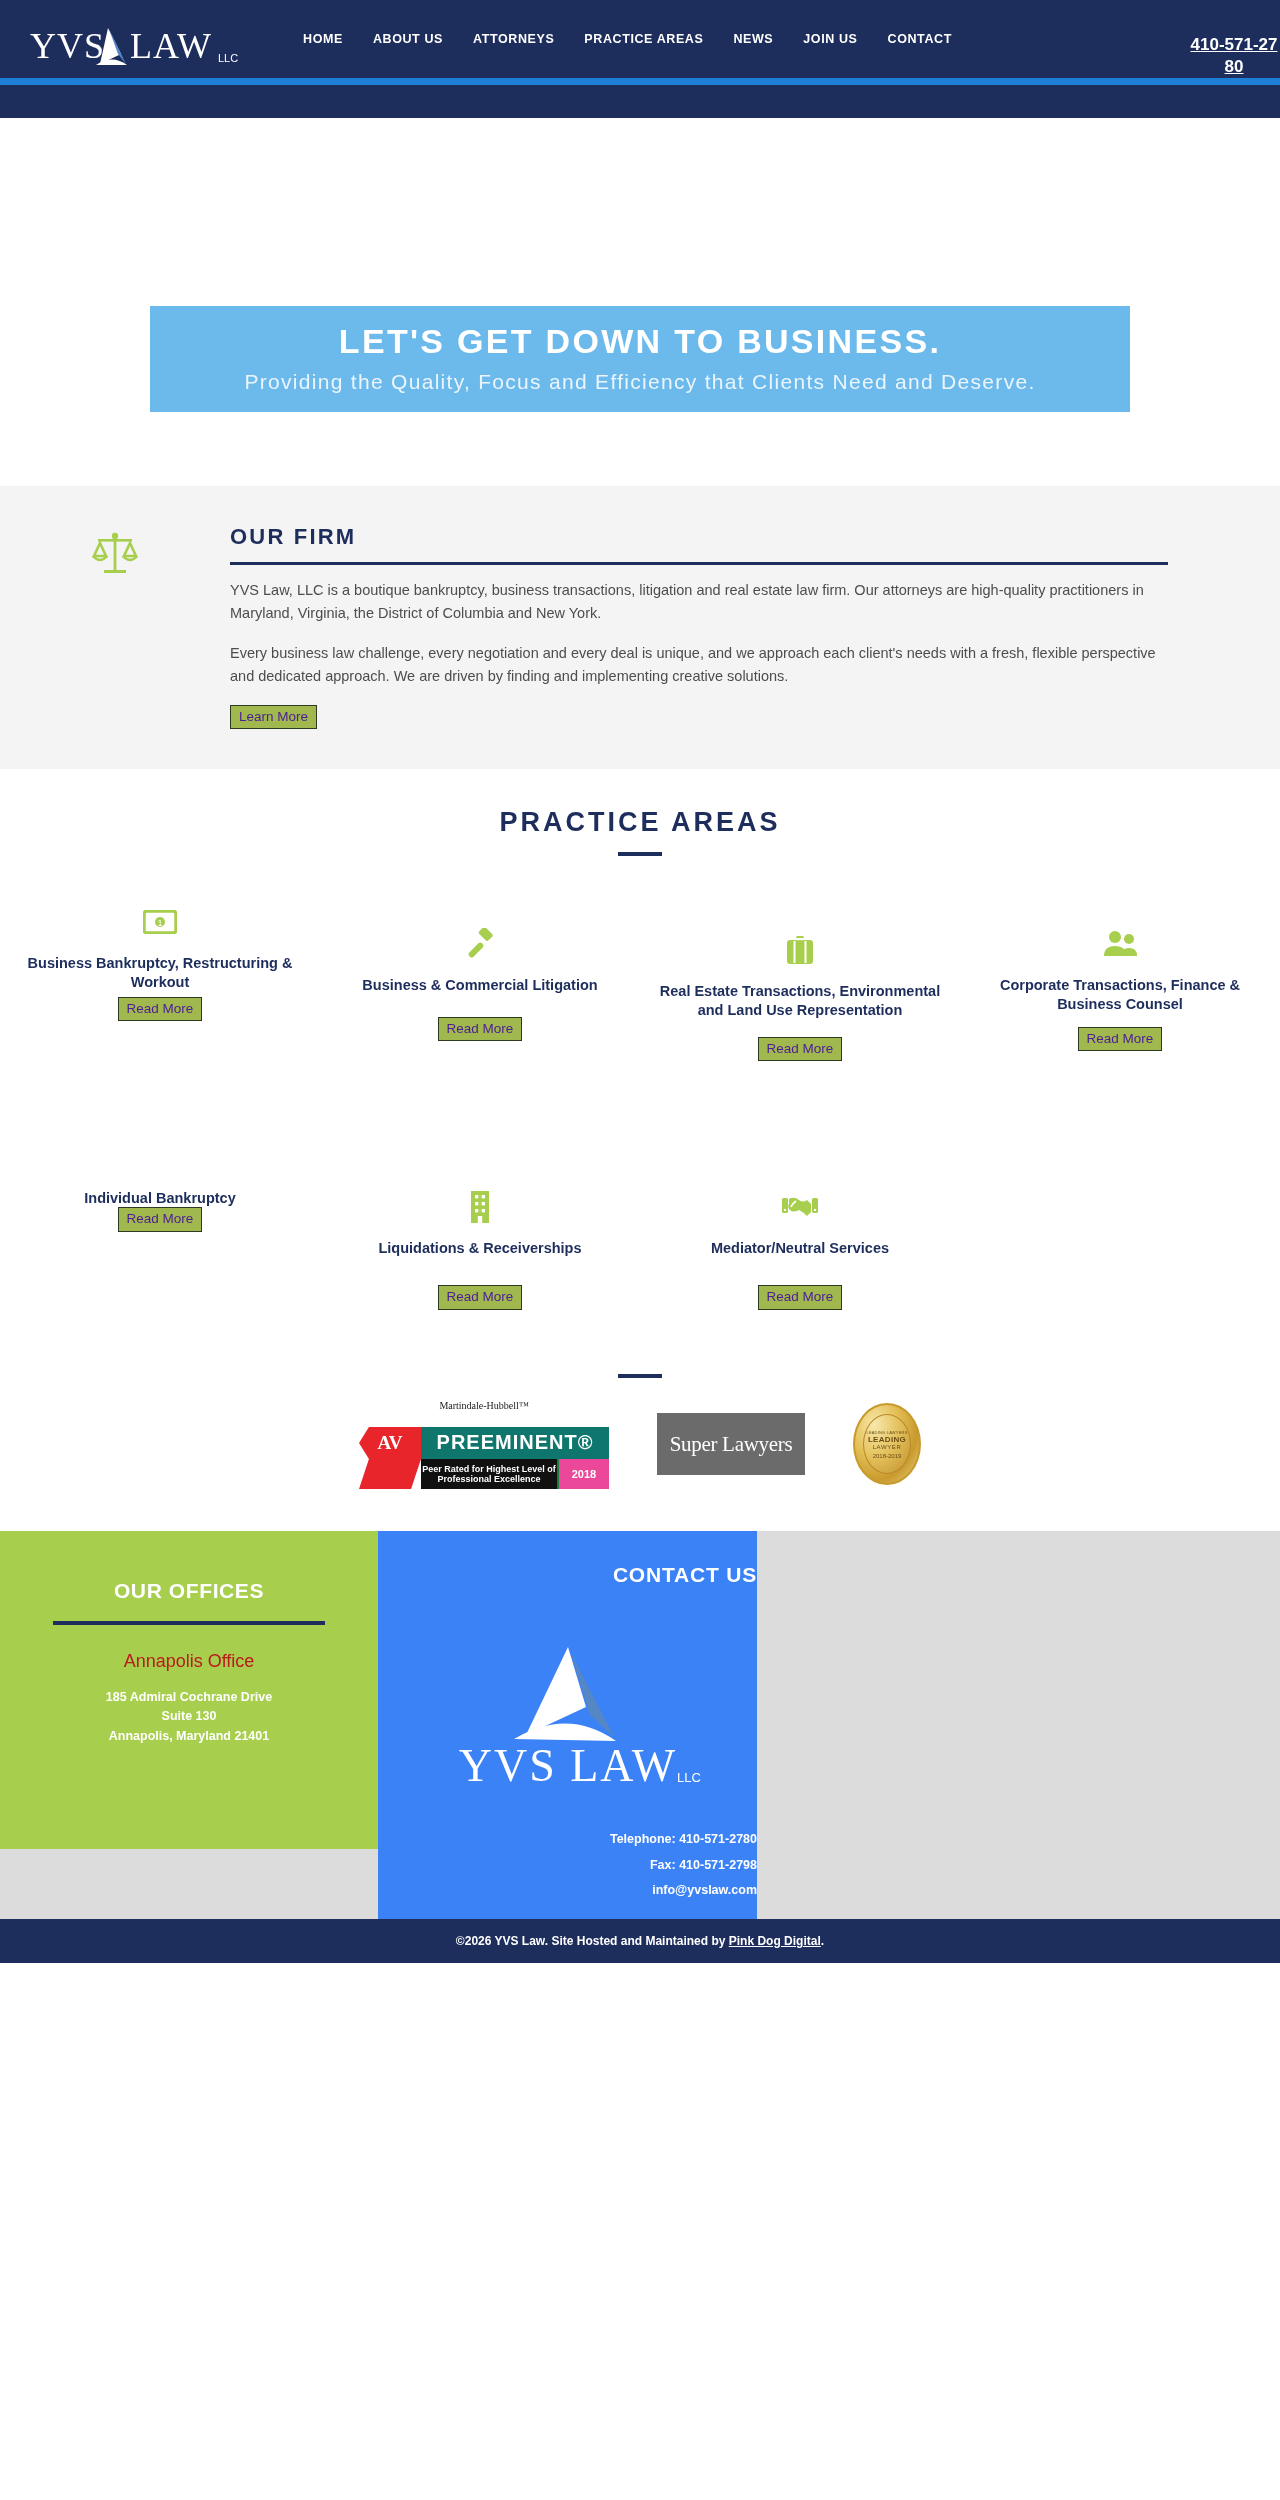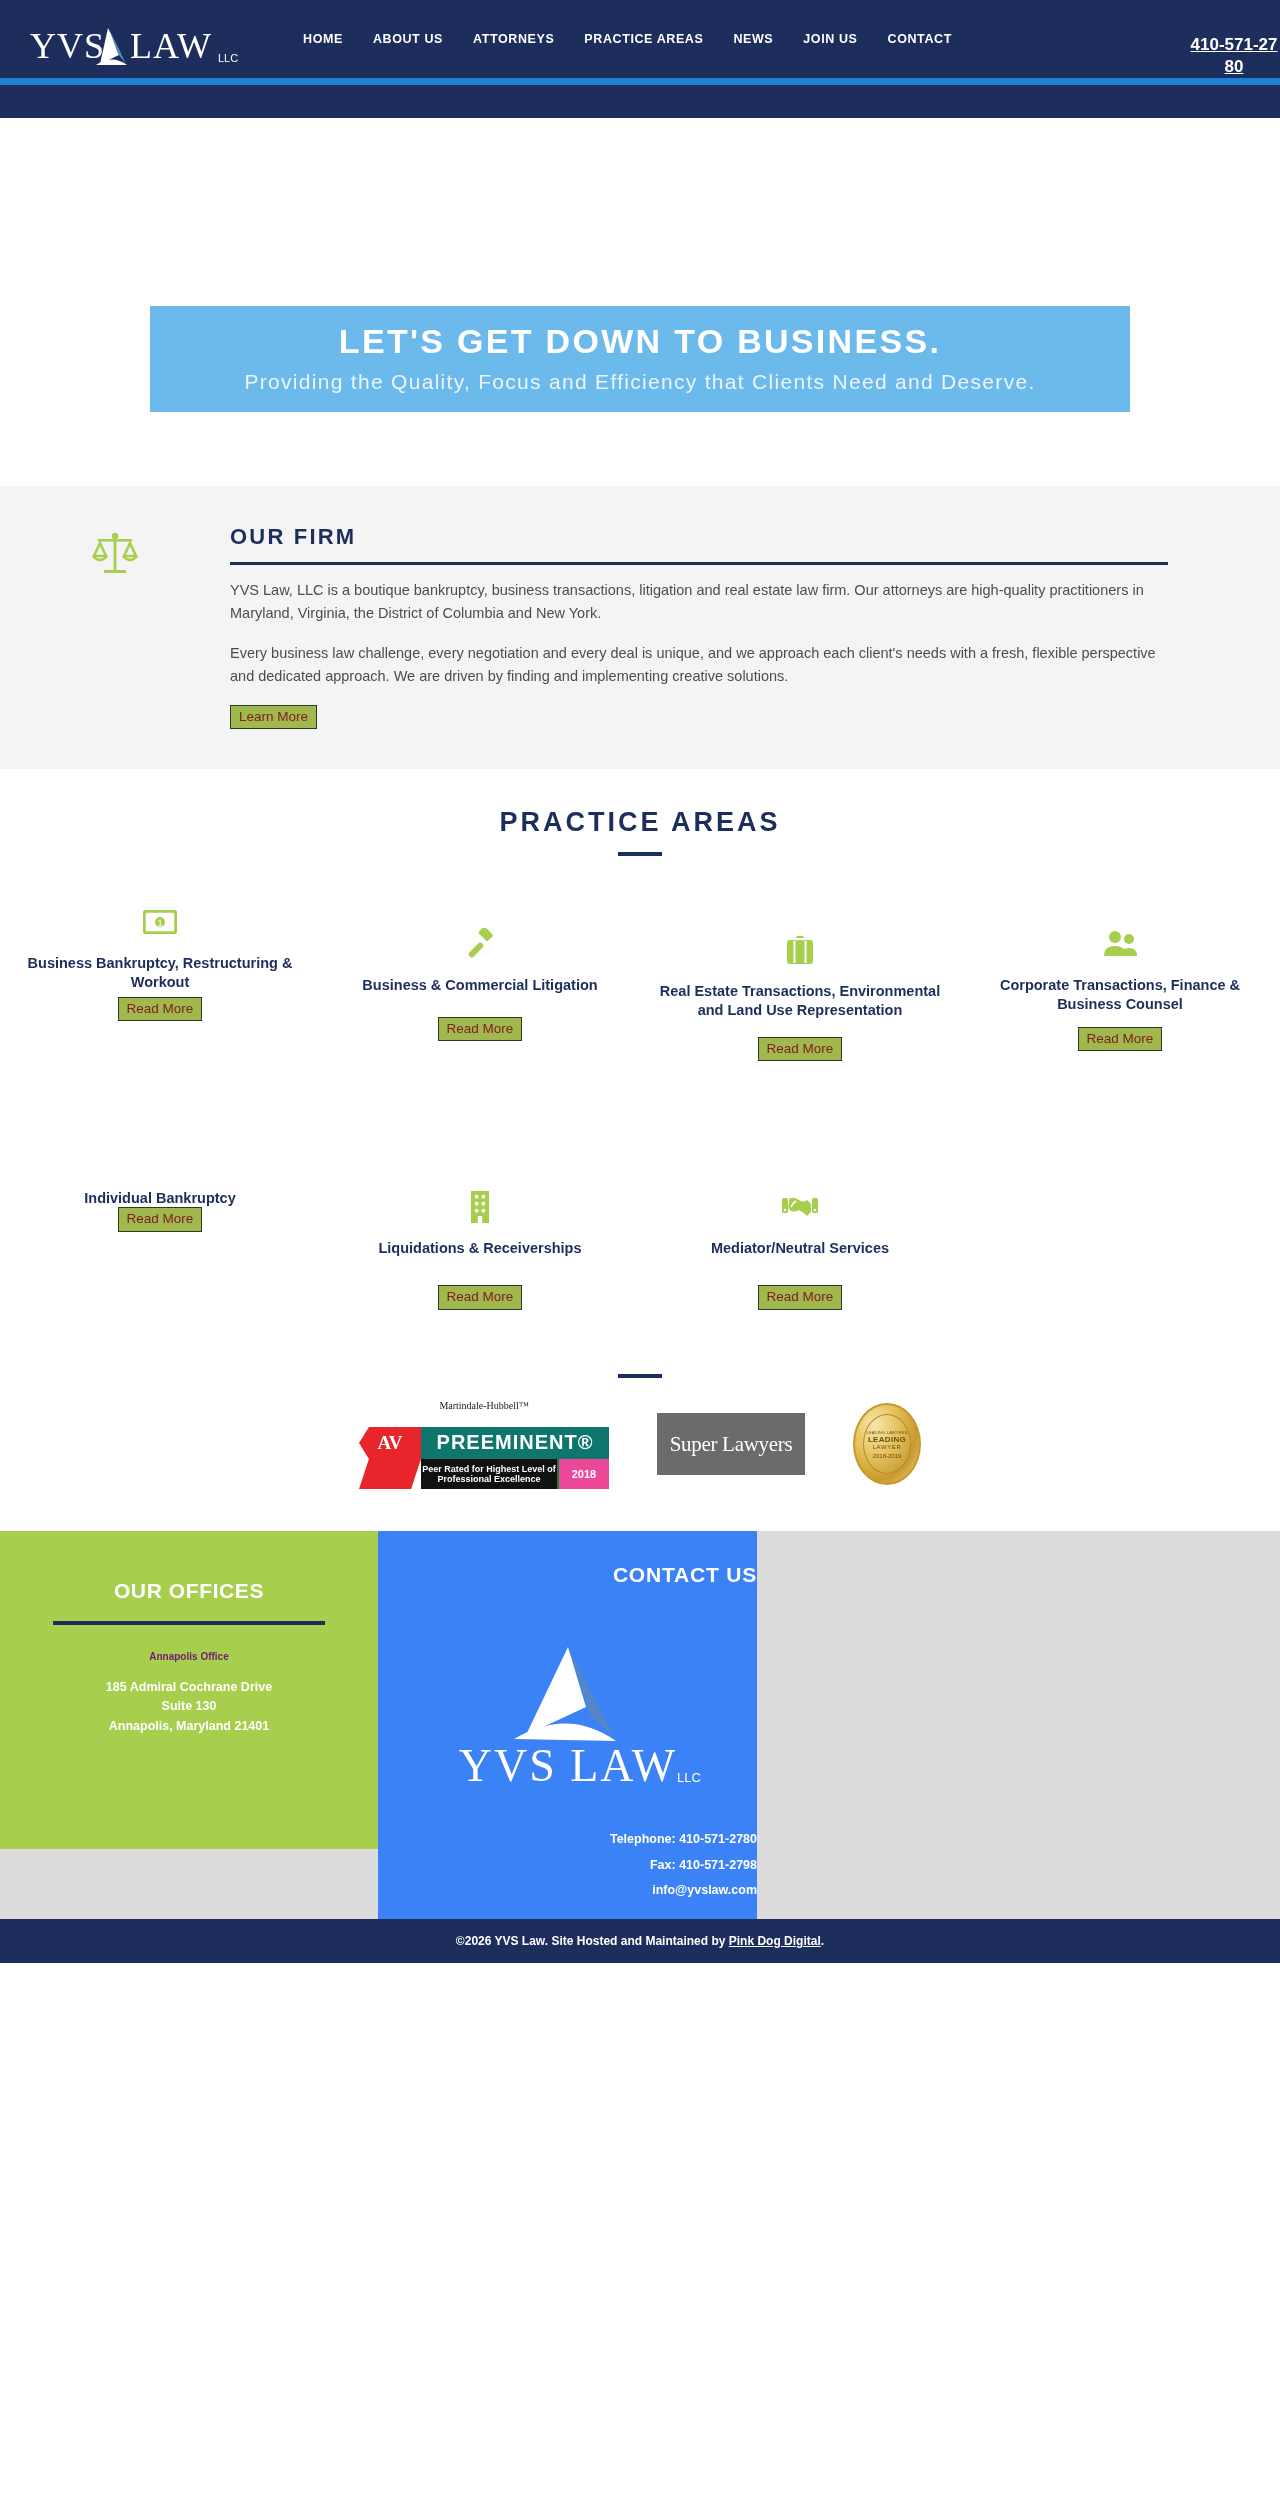--- a/index.html
+++ b/index.html
@@ -125,21 +125,21 @@
     color: #4d4d4d;
     font-size: 14.5px;
     line-height: 1.62;
     margin-bottom: 16px;
     font-weight: 300;
   }
   .btn-green {
     display: inline-block;
     background: #a0b84d;
     border: 1px solid #2b3a20;
-    color: #7f1d1d;
+    color: #4c1d95;
     font-size: 13.5px;
     padding: 2px 8px 3px 8px;
     text-decoration: none;
     cursor: pointer;
     line-height: 1.3;
   }
 
   
   .pa-section {
     background: #ffffff;
@@ -302,21 +302,21 @@
   .offices-head {
     color: #ffffff;
     font-size: 21px;
     font-weight: bold;
     letter-spacing: 0.6px;
   }
   .offices-rule {
     width: 272px; height: 4px; background: #1d2d5c;
     margin: 18px auto 26px auto;
   }
-  .office-name { color: #701a75; font-size: 10px; font-weight: bold; margin-bottom: 16px; }
+  .office-name { color: #b91c1c; font-size: 18px; font-weight: normal; margin-bottom: 16px; }
   .office-addr { color: #ffffff; font-size: 12.5px; font-weight: bold; line-height: 1.55; }
 
   .contact {
     position: absolute;
     left: 378px; top: 0;
     width: 379px;
     height: 388px;
     background: #3b82f6;
     text-align: right;
     padding-top: 32px;

